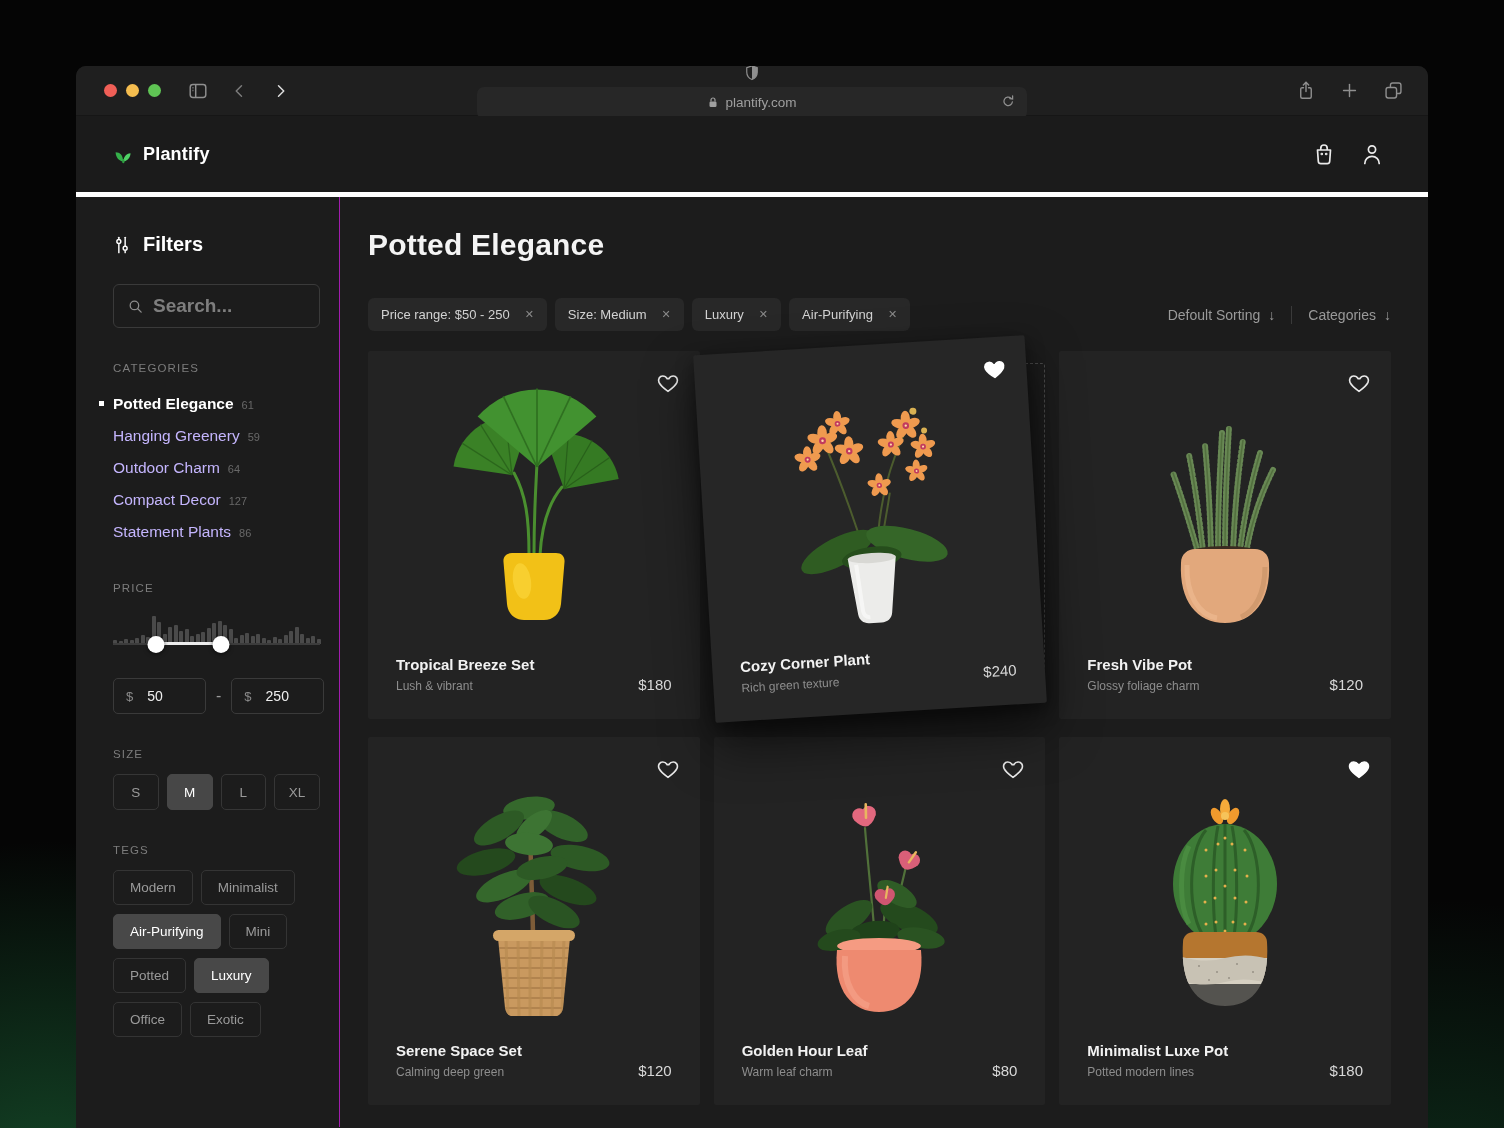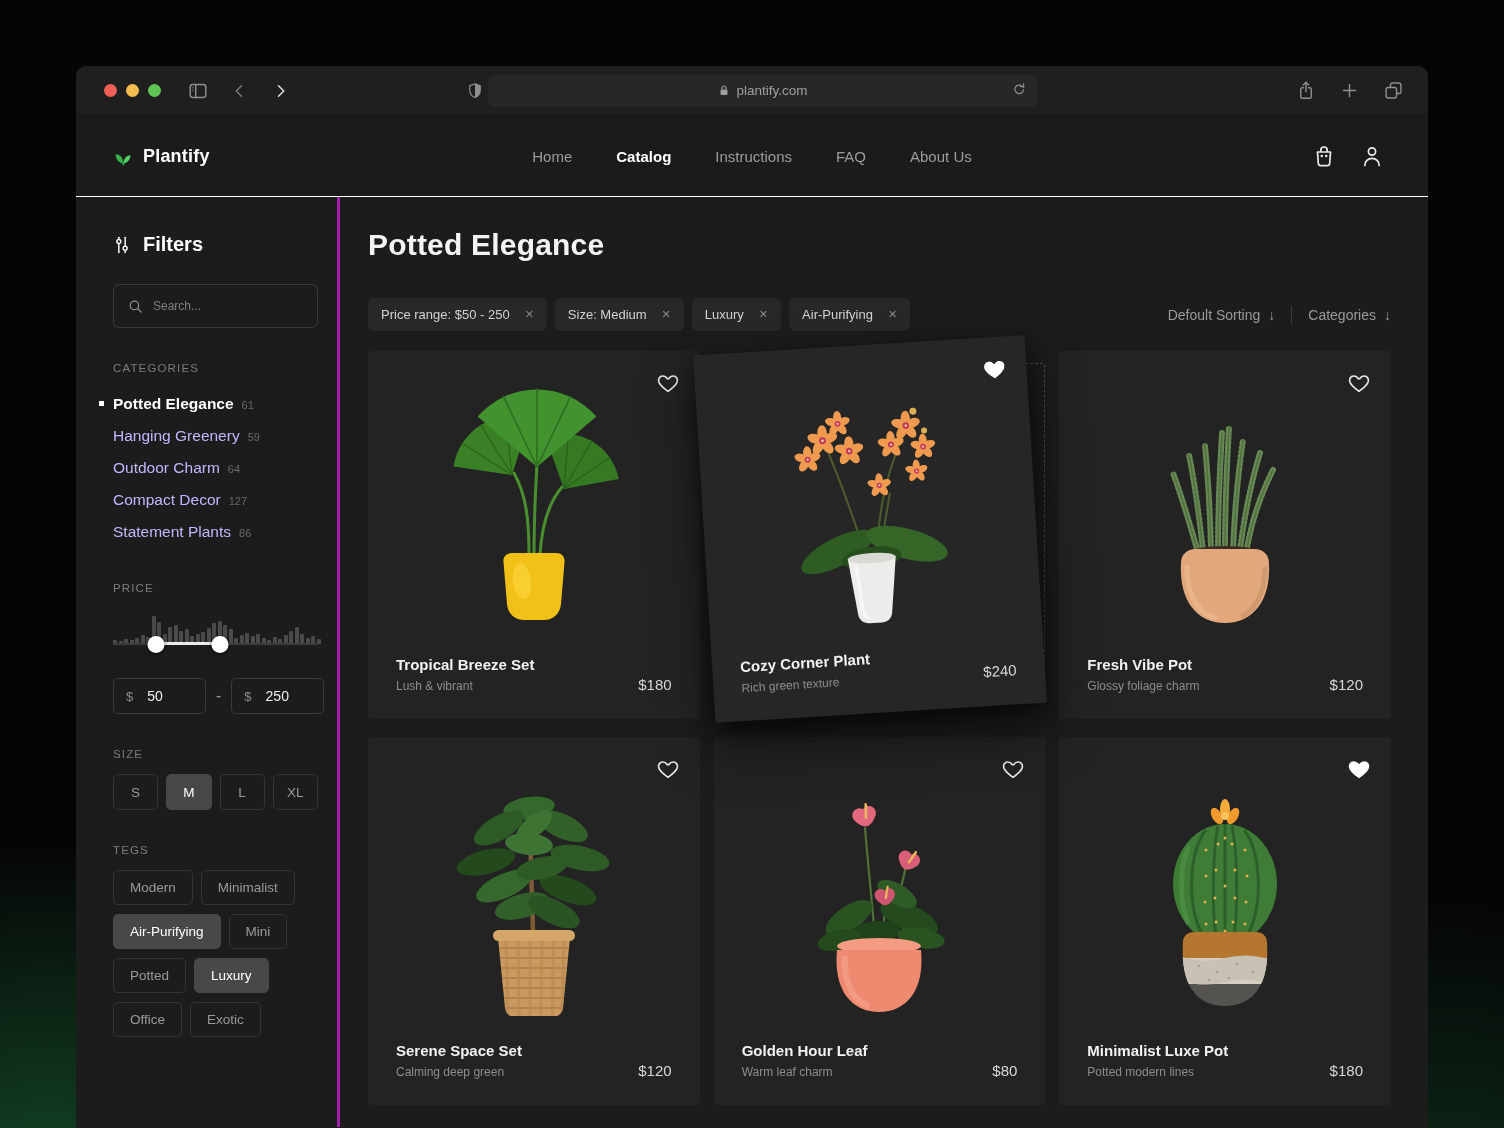--- a/index.html
+++ b/index.html
@@ -20,50 +20,50 @@
     background:#1c1c1c; border-radius:10px 10px 0 0; overflow:hidden; }
 
   .browser-toolbar { position:relative; height:50px; background:#1f1f1f;
     display:flex; align-items:center; border-bottom:1px solid #161616; }
   .traffic { display:flex; gap:9px; margin-left:28px; }
   .traffic span { width:13px; height:13px; border-radius:50%; display:block; }
   .t-red{ background:#f05f57; } .t-yellow{ background:#f5bd4f; } .t-green{ background:#5fc454; }
   .tool-ic { color:#9a9a9a; display:flex; align-items:center; justify-content:center; }
   .tb-left { display:flex; align-items:center; gap:22px; margin-left:26px; }
   .url-center { position:absolute; left:50%; top:50%; transform:translate(-50%,-50%);
-    display:flex; align-items:center; gap:4px; }
+    display:flex; align-items:center; gap:4px;flex-direction:column; }
   .url-field { width:550px; height:32px; background:#272727; border-radius:7px;
     display:flex; align-items:center; justify-content:center; position:relative;
     color:#9f9f9f; font-size:13.5px; gap:6px; }
   .url-refresh { position:absolute; right:10px; top:7px; }
   .tb-right { position:absolute; right:24px; display:flex; align-items:center; gap:24px; }
 
   
   .site-header { height:81px; display:flex; align-items:center; position:relative;
-    background:#1b1b1b; border-bottom:1px solid #ffffff; }
+    background:#1b1b1b; border-bottom:5px solid #ffffff; }
   .brand { display:flex; align-items:center; gap:9px; margin-left:37px; }
   .brand-name { font-size:18px; font-weight:700; color:#fff; letter-spacing:.2px; }
   .main-nav { position:absolute; left:50%; transform:translateX(-50%);
     display:flex; align-items:center; gap:44px; }
   .nav-item { font-size:15px; color:#9c9c9c; cursor:pointer; }
   .nav-item.active { color:#fff; font-weight:700; }
   .header-actions { position:absolute; right:44px; display:flex; gap:24px; align-items:center; }
 
   
   .content { display:flex; height:930px; }
-  .sidebar { width:264px; border-right:3px solid #a21caf; padding:36px 19px 0 37px; flex:none; }
+  .sidebar { width:264px; border-right:1px solid #a21caf; padding:36px 19px 0 37px; flex:none; }
   .main { flex:1; padding:31px 37px 0 28px; }
 
   
   .filters-head { display:flex; align-items:center; gap:12px; color:#fff; }
   .filters-title { font-size:20px; font-weight:700; }
   .search-box { margin-top:28px; height:44px; border:1px solid #3a3a3a; border-radius:6px;
     display:flex; align-items:center; padding:0 13px; gap:9px; background:transparent; }
   .search-box input { background:transparent; border:none; outline:none; color:#cfcfcf;
-    font-size:12px; width:100%; font-family:inherit; }
+    font-size:19px; width:100%; font-family:inherit;font-weight:bold; }
   .search-box input::placeholder { color:#7e7e7e; }
   .side-label { margin-top:34px; font-size:11.5px; letter-spacing:.1em; color:#7c7c7c; }
   .cat-list { margin-top:14px; }
   .cat-item { display:flex; align-items:baseline; gap:8px; padding:7px 0; cursor:pointer; position:relative; }
   .cat-item .cat-name { font-size:15.5px; color:#c4b5fd; }
   .cat-item .cat-count { font-size:11px; color:#686868; }
   .cat-item.active .cat-name { color:#fff; font-weight:600; }
   .cat-bullet { position:absolute; left:-14px; top:13px; width:5px; height:5px; background:#fff; }
 
   .hist-wrap { margin-top:18px; position:relative; height:48px; }
@@ -214,27 +214,20 @@
       <div class="brand">
         <span>
           <svg width="21" height="21" viewBox="0 0 24 24">
             <path d="M11.5 20 C11.5 13 8 9.5 3 9.5 C3 15.5 7 19.5 11.5 20 Z" fill="#35b04a"></path>
             <path d="M12 20 C12 14.5 15 11 20 10.5 C20 15.5 16.5 19 12 20 Z" fill="#4fd266"></path>
             <rect x="10.6" y="17" width="2.4" height="5" rx="1.2" fill="#2f9e42"></rect>
           </svg>
         </span>
         <span class="brand-name">Plantify</span>
       </div>
-      <nav class="main-nav">
-        <span class="nav-item">Home</span>
-        <span class="nav-item active">Catalog</span>
-        <span class="nav-item">Instructions</span>
-        <span class="nav-item">FAQ</span>
-        <span class="nav-item">About Us</span>
-      </nav>
       <div class="header-actions">
         <span class="tool-ic">
           <svg width="24" height="26" viewBox="0 0 24 26" fill="none" stroke="#eaeaea" stroke-width="1.7" stroke-linejoin="round">
             <path d="M5.5 9 h13 l-0.8 11.2 a2.6 2.6 0 0 1 -2.6 2.4 H8.9 a2.6 2.6 0 0 1 -2.6 -2.4 Z"></path>
             <path d="M8.8 9 V7.2 a3.2 3.2 0 0 1 6.4 0 V9"></path>
             <circle cx="9.8" cy="13" r="0.5" fill="#eaeaea"></circle>
               <circle cx="14.2" cy="13" r="0.5" fill="#eaeaea"></circle>
           </svg>
         </span>
         <span class="tool-ic">

